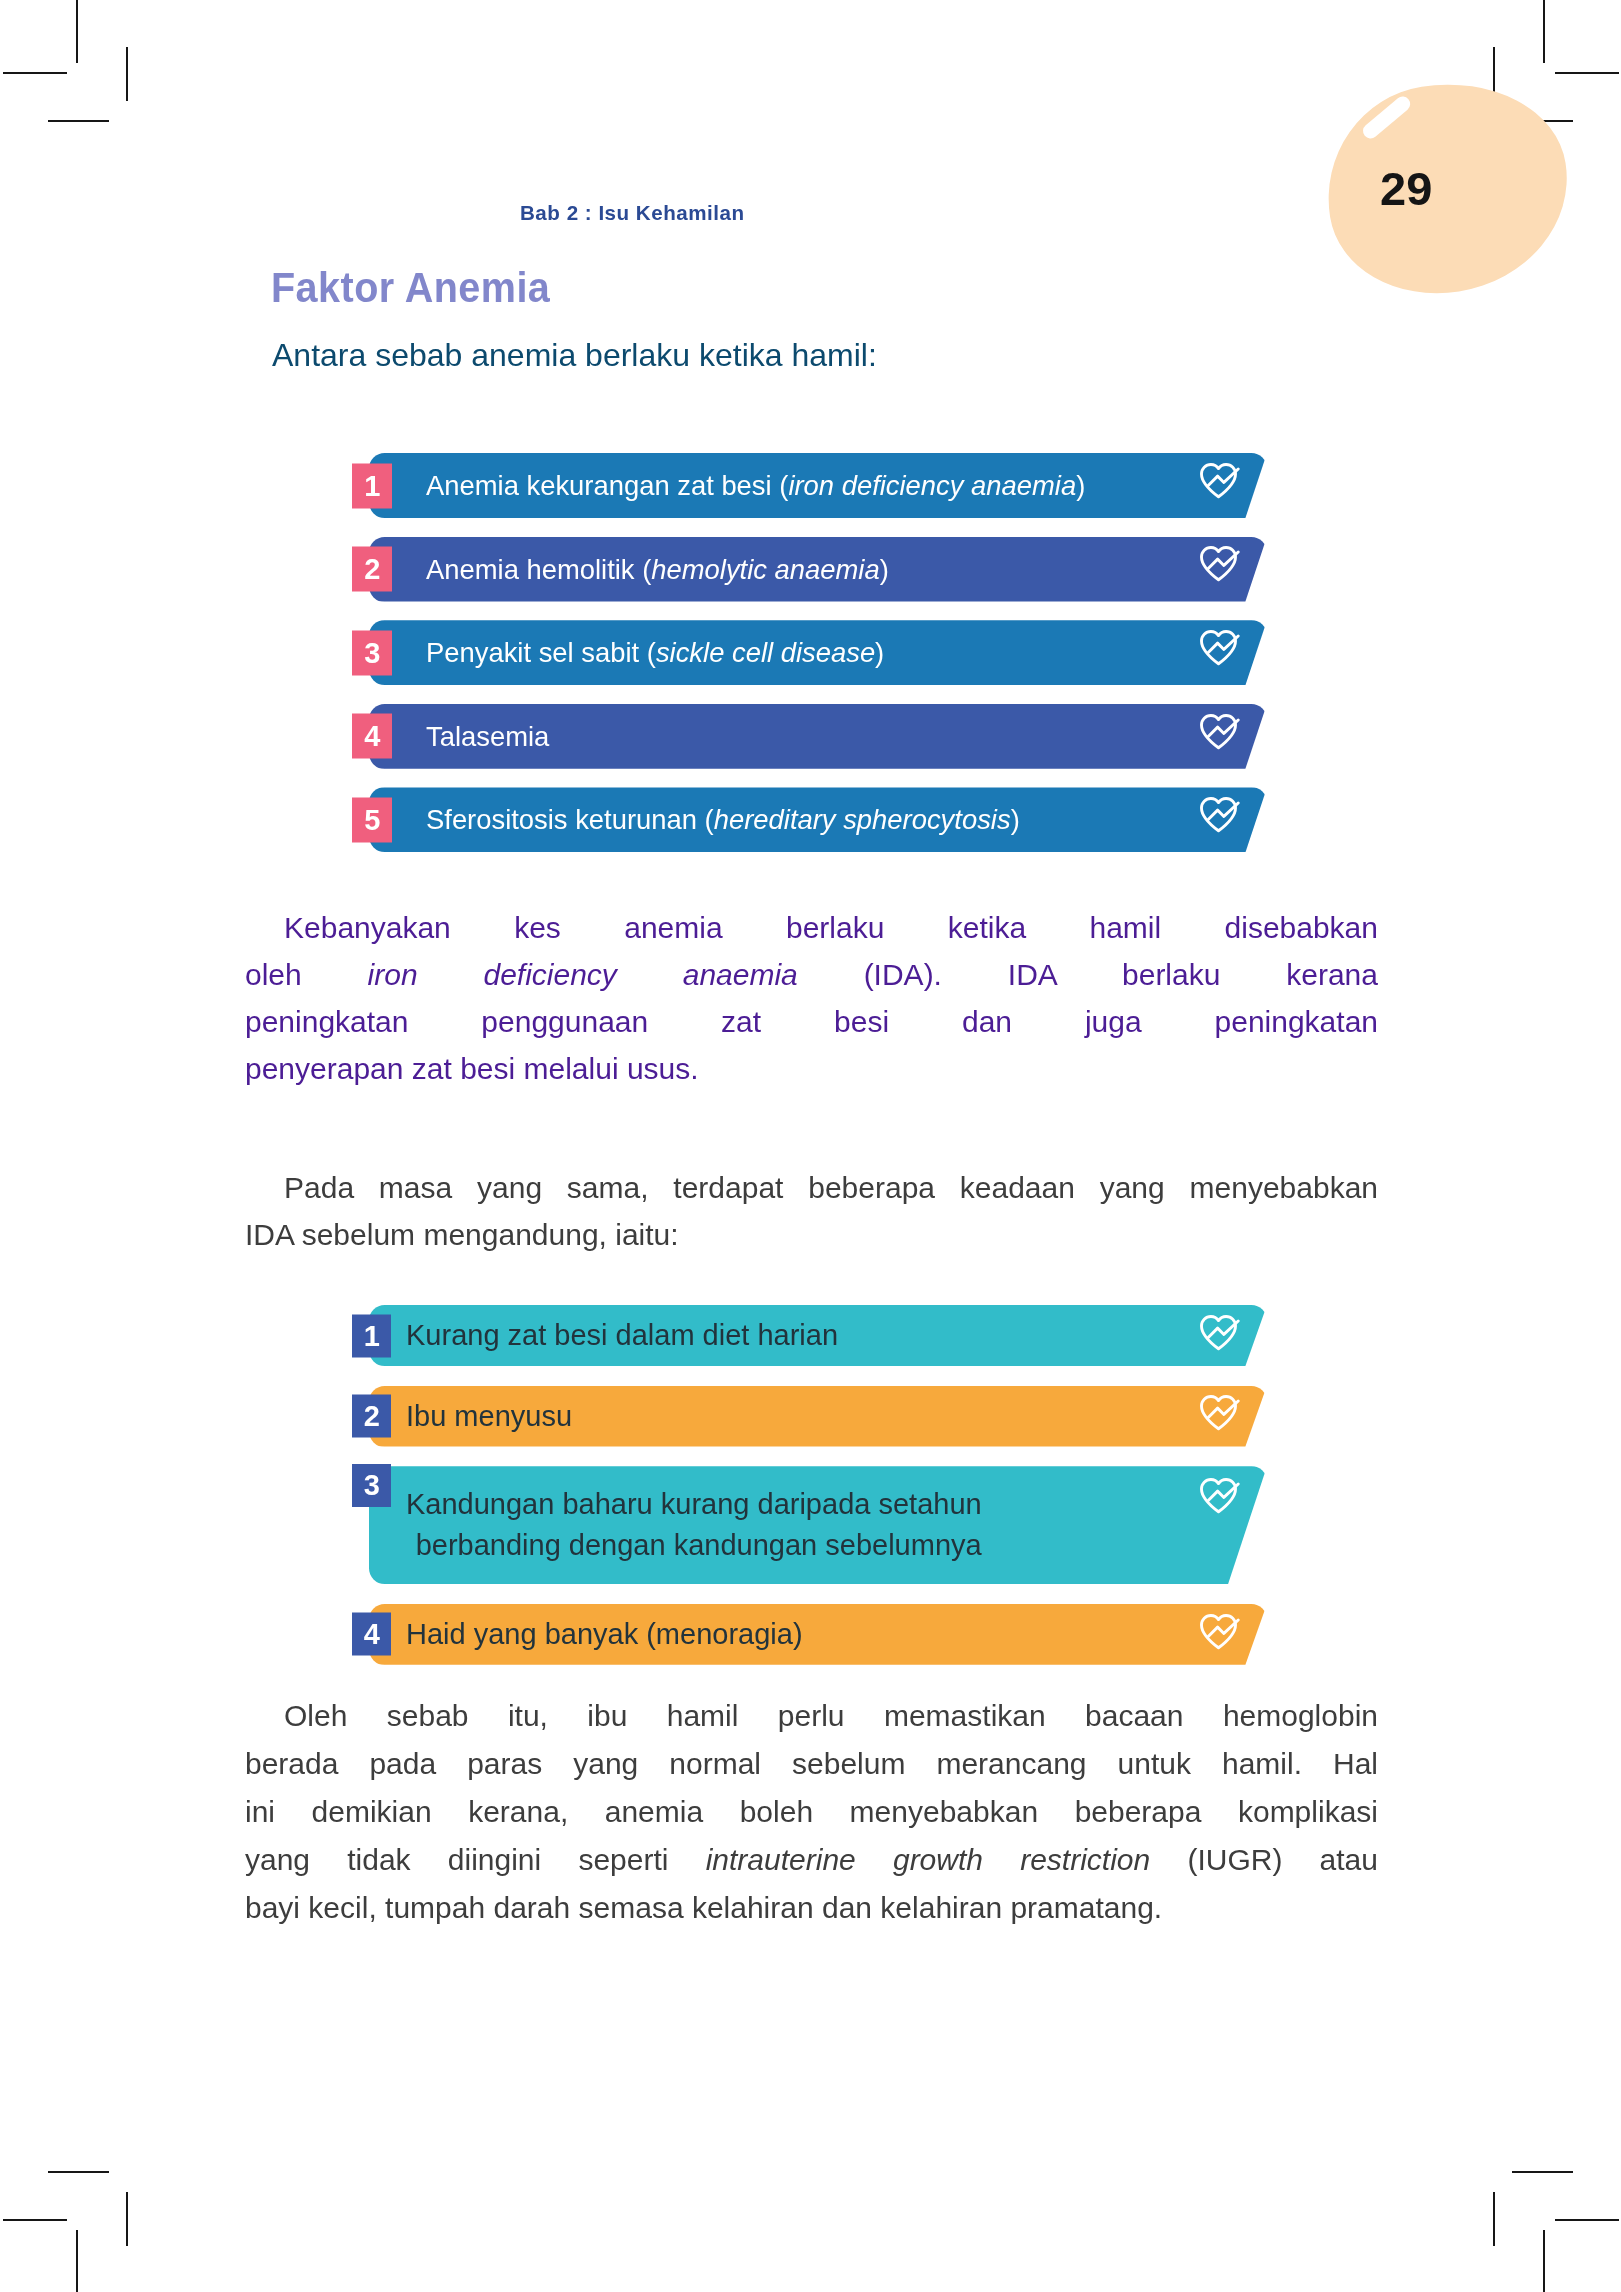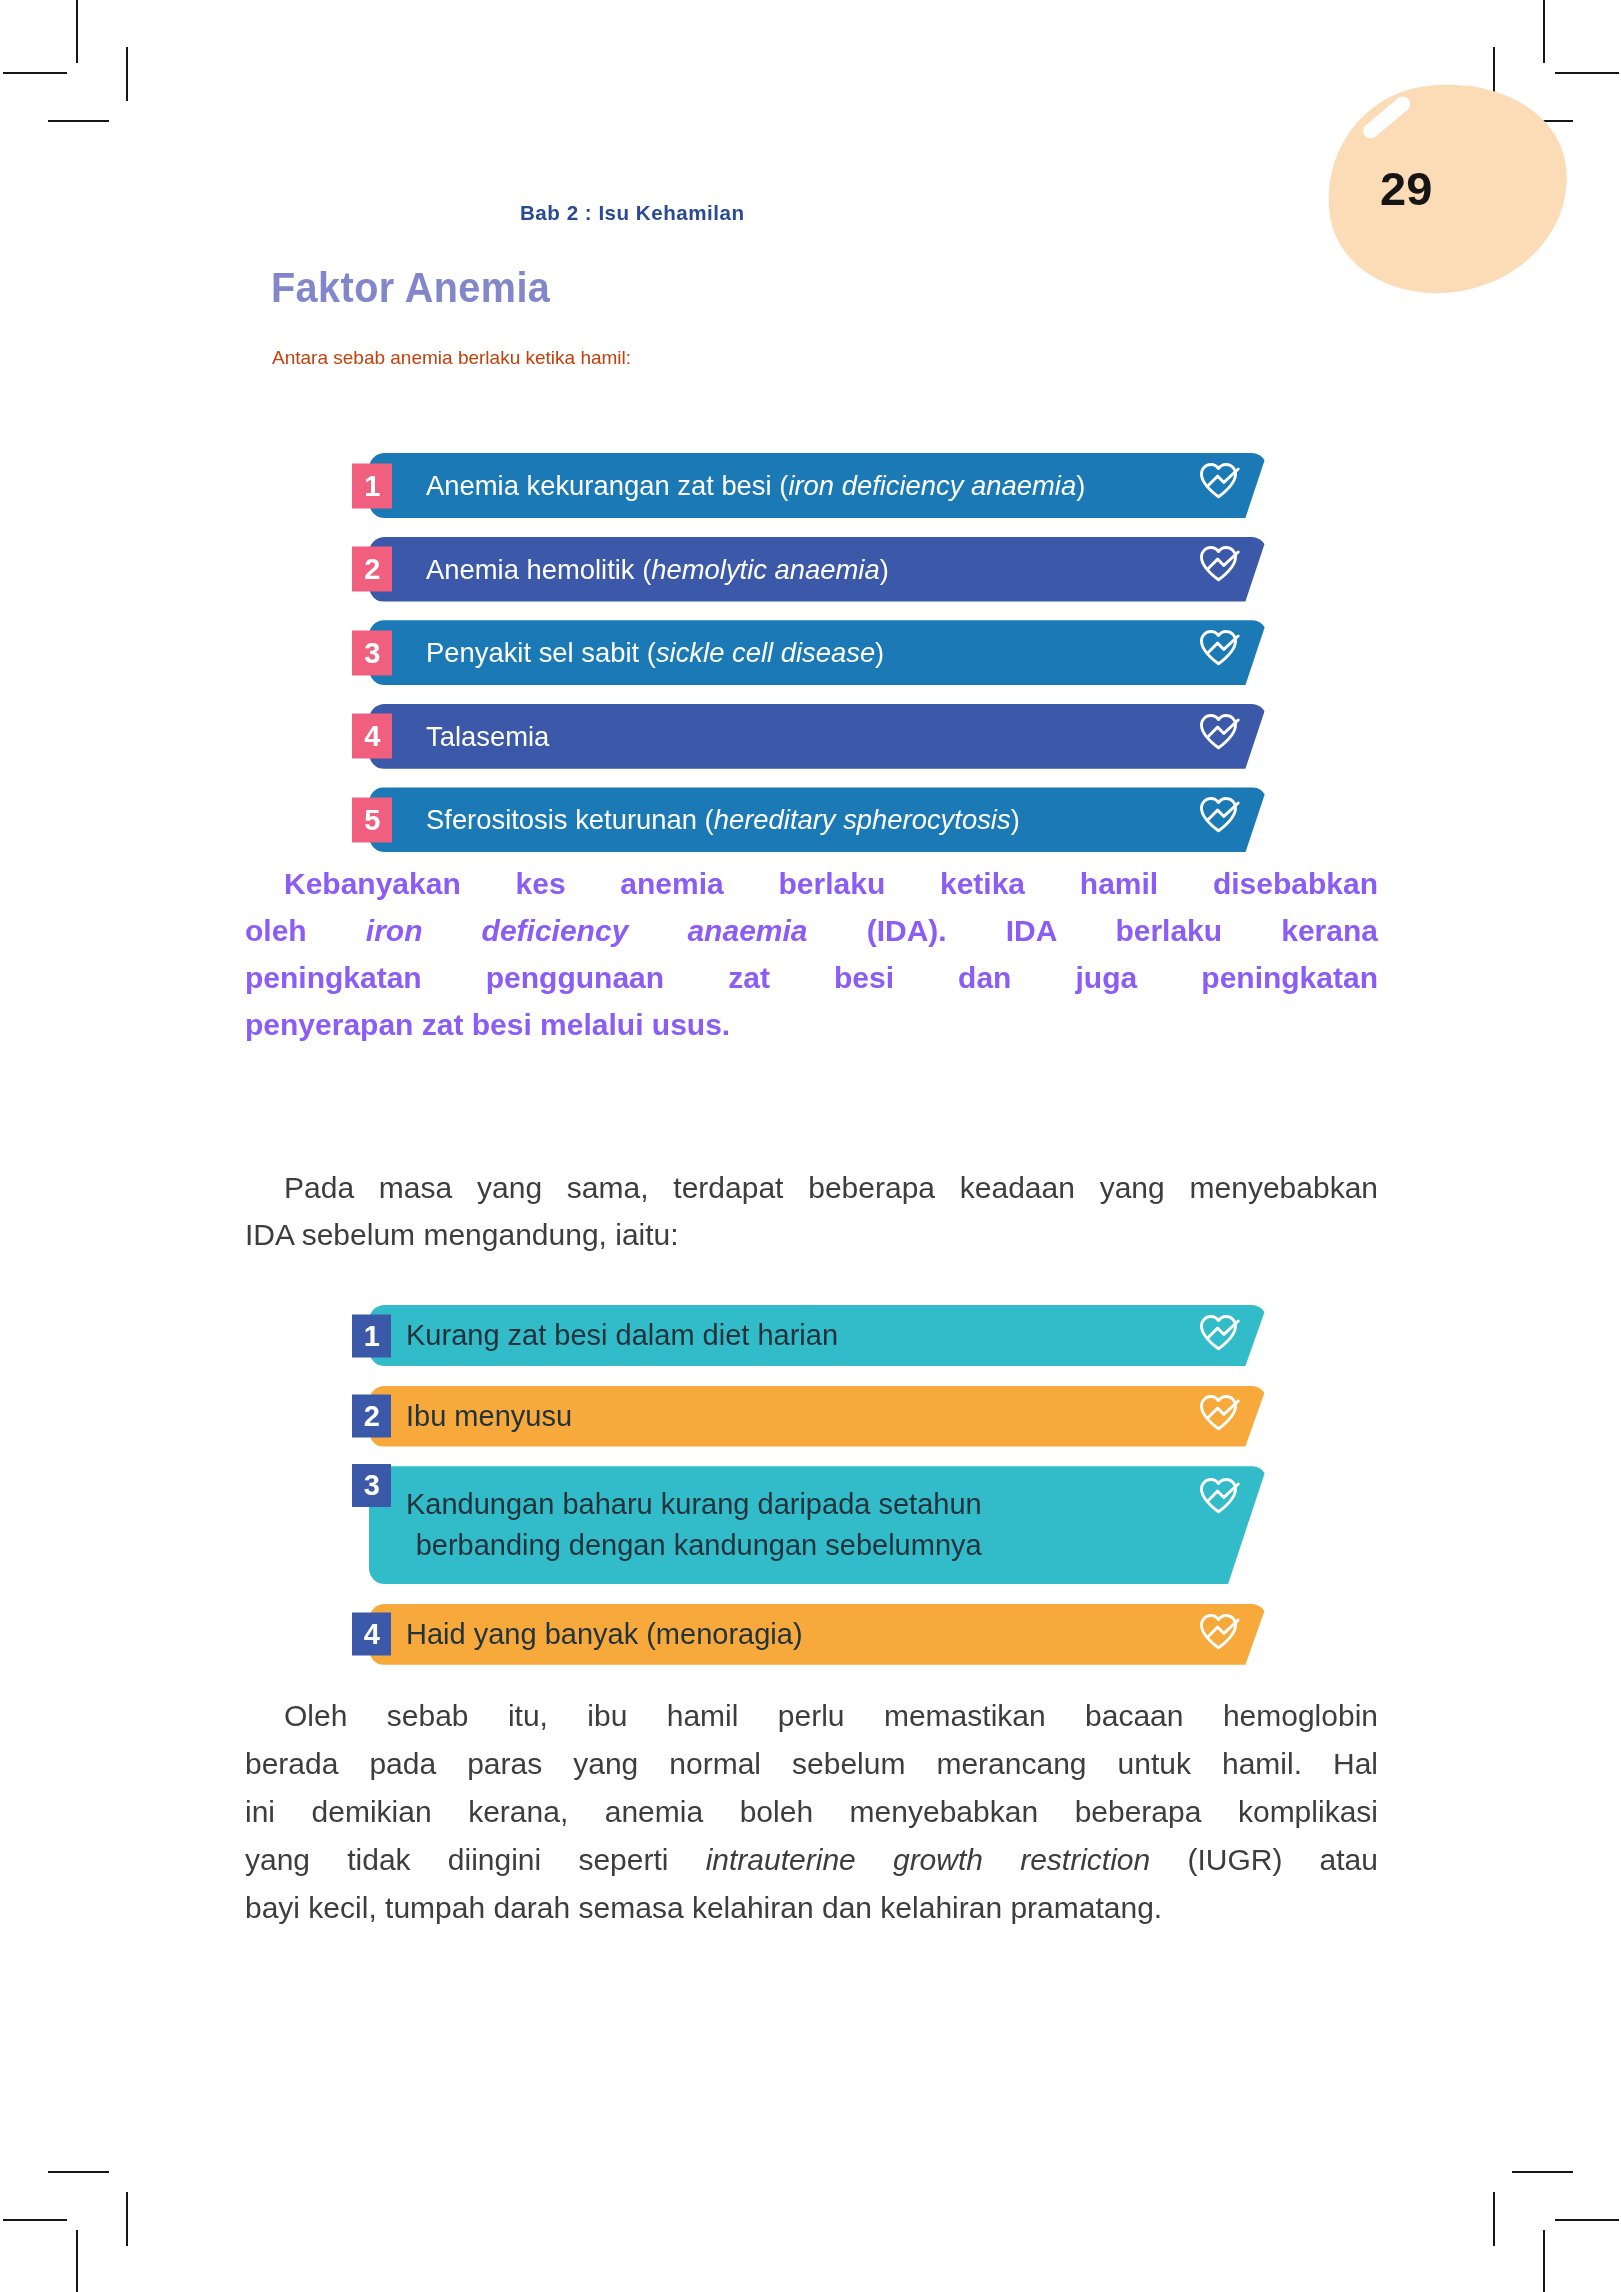--- a/index.html
+++ b/index.html
@@ -22,21 +22,21 @@
   .chapter-header{position:absolute;left:487px;top:201px;font-size:20.6px;font-weight:bold;
     color:#2b4a94;letter-spacing:0.5px;margin-left:33px;}
   .blob{position:absolute;left:1327px;top:84px;width:241px;height:208px;background:#fcdcb6;
     border-radius:46% 54% 52% 48% / 55% 47% 53% 45%;transform:rotate(-9deg);}
   .blob-slash{position:absolute;left:1358px;top:110px;width:57px;height:14.7px;background:#fff;
     border-radius:8.8px;transform:rotate(-40deg);}
   .page-num{position:absolute;left:1380px;top:161px;font-size:47px;font-weight:bold;color:#151515;}
 
   .section-title{position:absolute;left:271px;top:263px;font-size:43px;font-weight:800;
     color:#8287cb;letter-spacing:0.5px;transform:scaleX(.92);transform-origin:left;}
-  .intro{position:absolute;left:272px;top:347px;font-size:19px;color:#c2410c;}
+  .intro{position:absolute;left:272px;top:337px;font-size:32px;color:#0c4a6e;}
 
   
   .banner-group{position:absolute;left:369px;width:898px;}
   .group-causes{top:453px;}
   .group-conditions{top:1305px;}
   .banner{position:relative;height:65px;margin-bottom:18.6px;}
   .group-conditions .banner{height:61px;margin-bottom:19.6px;}
   .banner.tall{height:118px;}
   .fill{position:absolute;inset:0;border-radius:15.7px;
     clip-path:polygon(0 0,100% 0,calc(100% - 21.6px) 100%,0 100%);}
@@ -54,21 +54,21 @@
   .group-causes .btext{color:#ffffff;margin-left:20px;}
   .group-conditions .btext{color:#22333c;font-size:29px;text-align:right;}
   .bicon{position:absolute;right:27.4px;top:6.9px;z-index:2;}
   .tall .bicon{top:8.8px;}
 
   
   .para{position:absolute;left:245px;width:1133px;font-size:30px;line-height:47px;color:#3d3d3d;}
   .para .line{text-align:justify;text-align-last:justify;}
   .para .line:last-of-type{text-align-last:left;}
   .para .line:first-of-type{text-indent:39px;}
-  .para-ida{top:860px;font-weight:bold;color:#8b5cf6;line-height:47px;}
+  .para-ida{top:904px;font-weight:normal;color:#4c1d95;line-height:47px;}
   .para-pada{top:1164px;}
   .para-oleh{top:1692px;line-height:48px;}
   i{font-style:italic;}
 </style>
 </head>
 <body>
 
 <div class="page">
 
   <div class="cm cmv c1"></div>

